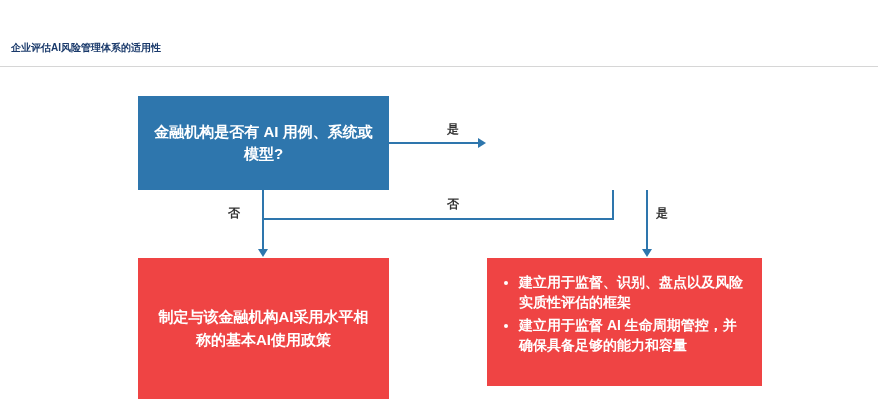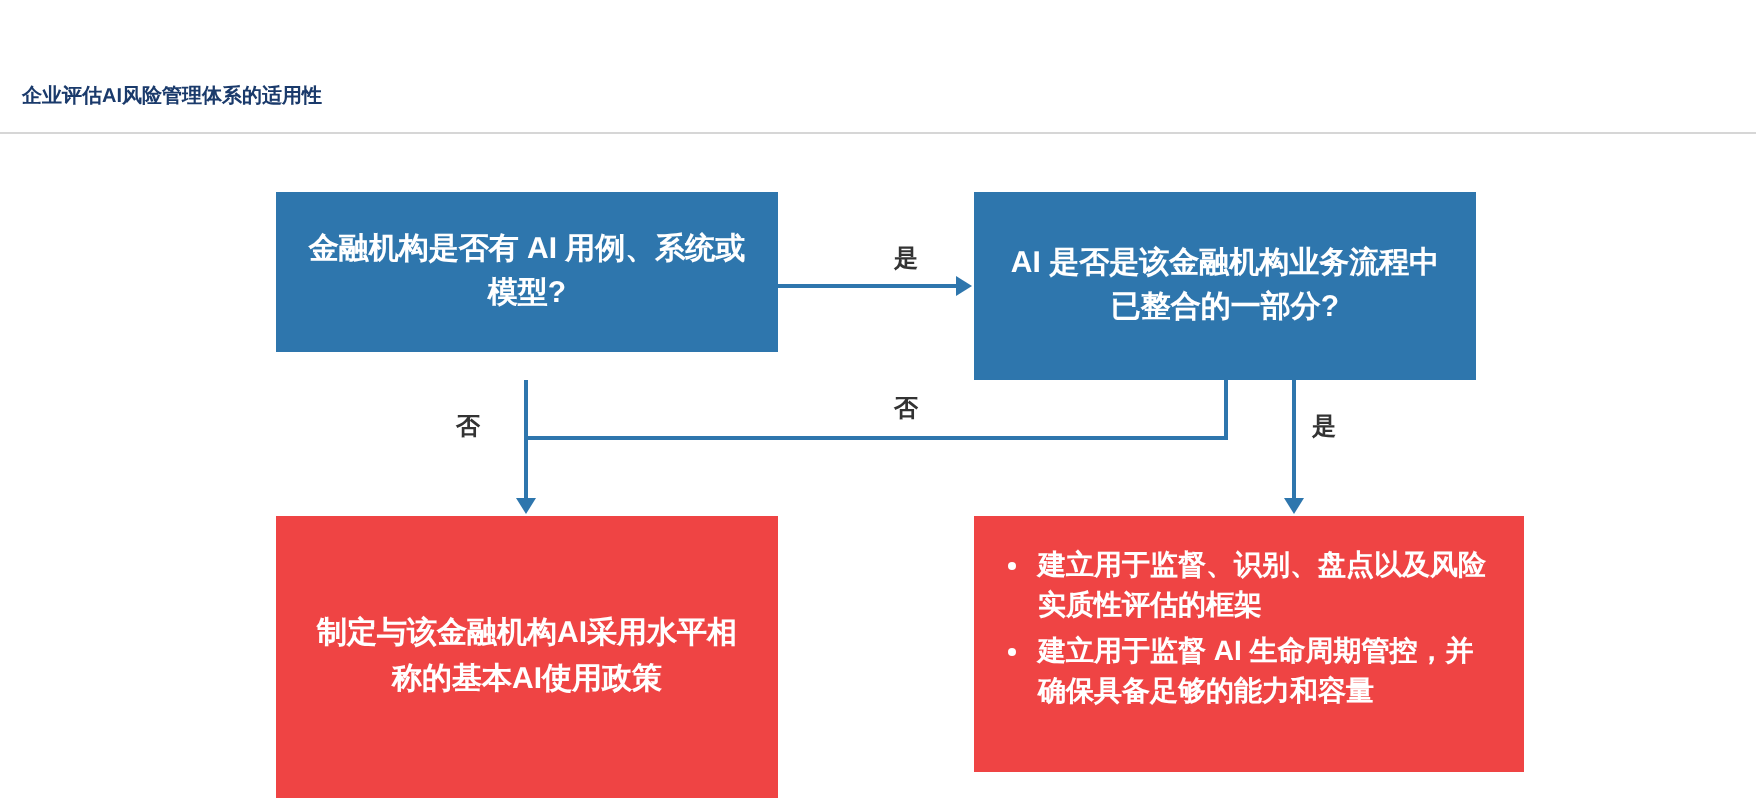--- a/index.html
+++ b/index.html
@@ -101,21 +101,21 @@
     font-weight: bold;
     text-align: center;
     line-height: 1.5;
     padding: 10px 14px;
   }
   .node-blue { background: #2e76ad; }
   .node-red  { background: #ef4444; }
 
   #node-q1 {
     left: 138px; top: 30px;
-    width: 251px; height: 80px;
+    width: 251px; height: 94px;
     font-size: 15px;
   }
   #node-q2 {
     left: 487px; top: 30px;
     width: 251px; height: 94px;
     font-size: 15px;
   }
   #node-out1 {
     left: 138px; top: 192px;
     width: 251px; height: 141px;
@@ -192,21 +192,20 @@
   <div class="header">
     <div class="header-sub">企业评估AI风险管理体系的适用性</div>
     <div class="header-rule"></div>
 
   </div>
 
   <div class="diagram">
 
     <div class="node node-blue" id="node-q1">金融机构是否有 AI 用例、系统或模型?</div>
 
-    <div class="node node-blue" id="node-q2">AI 是否是该金融机构业务流程中已整合的一部分?</div>
 
     <div class="node node-red" id="node-out1">制定与该金融机构AI采用水平相称的基本AI使用政策</div>
 
     <div class="node node-red" id="node-out2">
       <ul>
         <li>建立用于监督、识别、盘点以及风险实质性评估的框架</li>
         <li>建立用于监督 AI 生命周期管控，并确保具备足够的能力和容量</li>
       </ul>
     </div>
 

